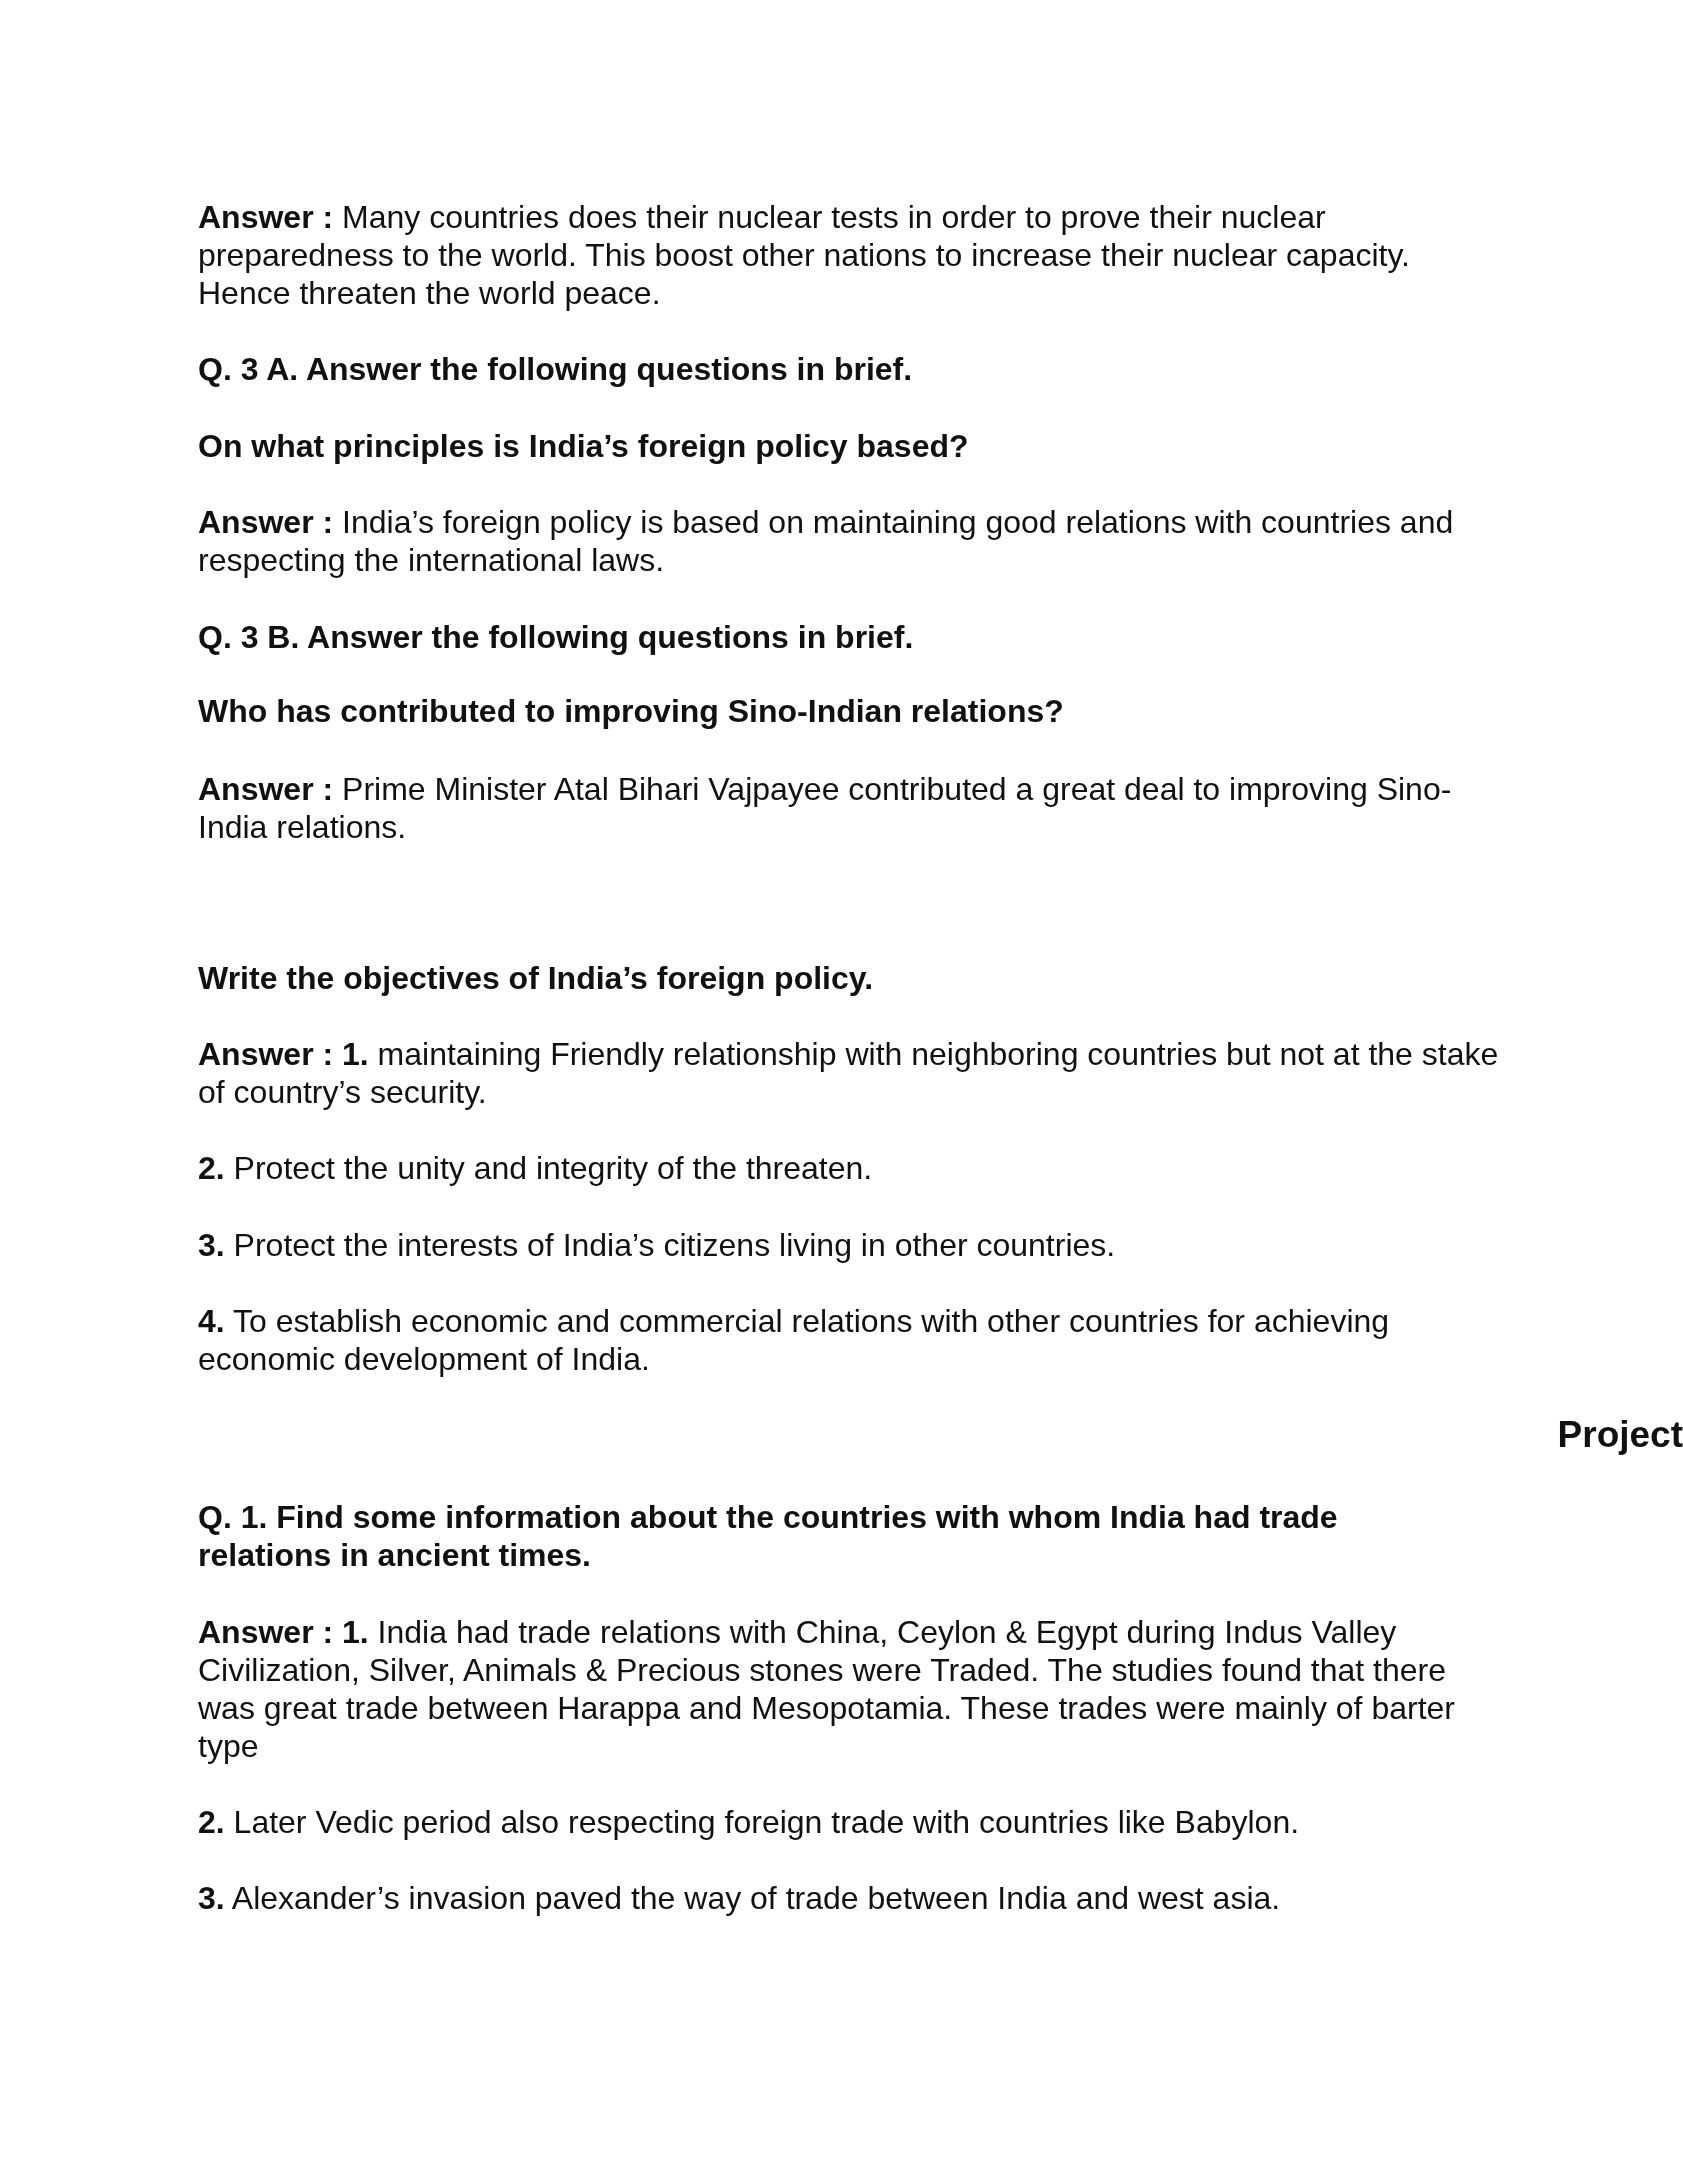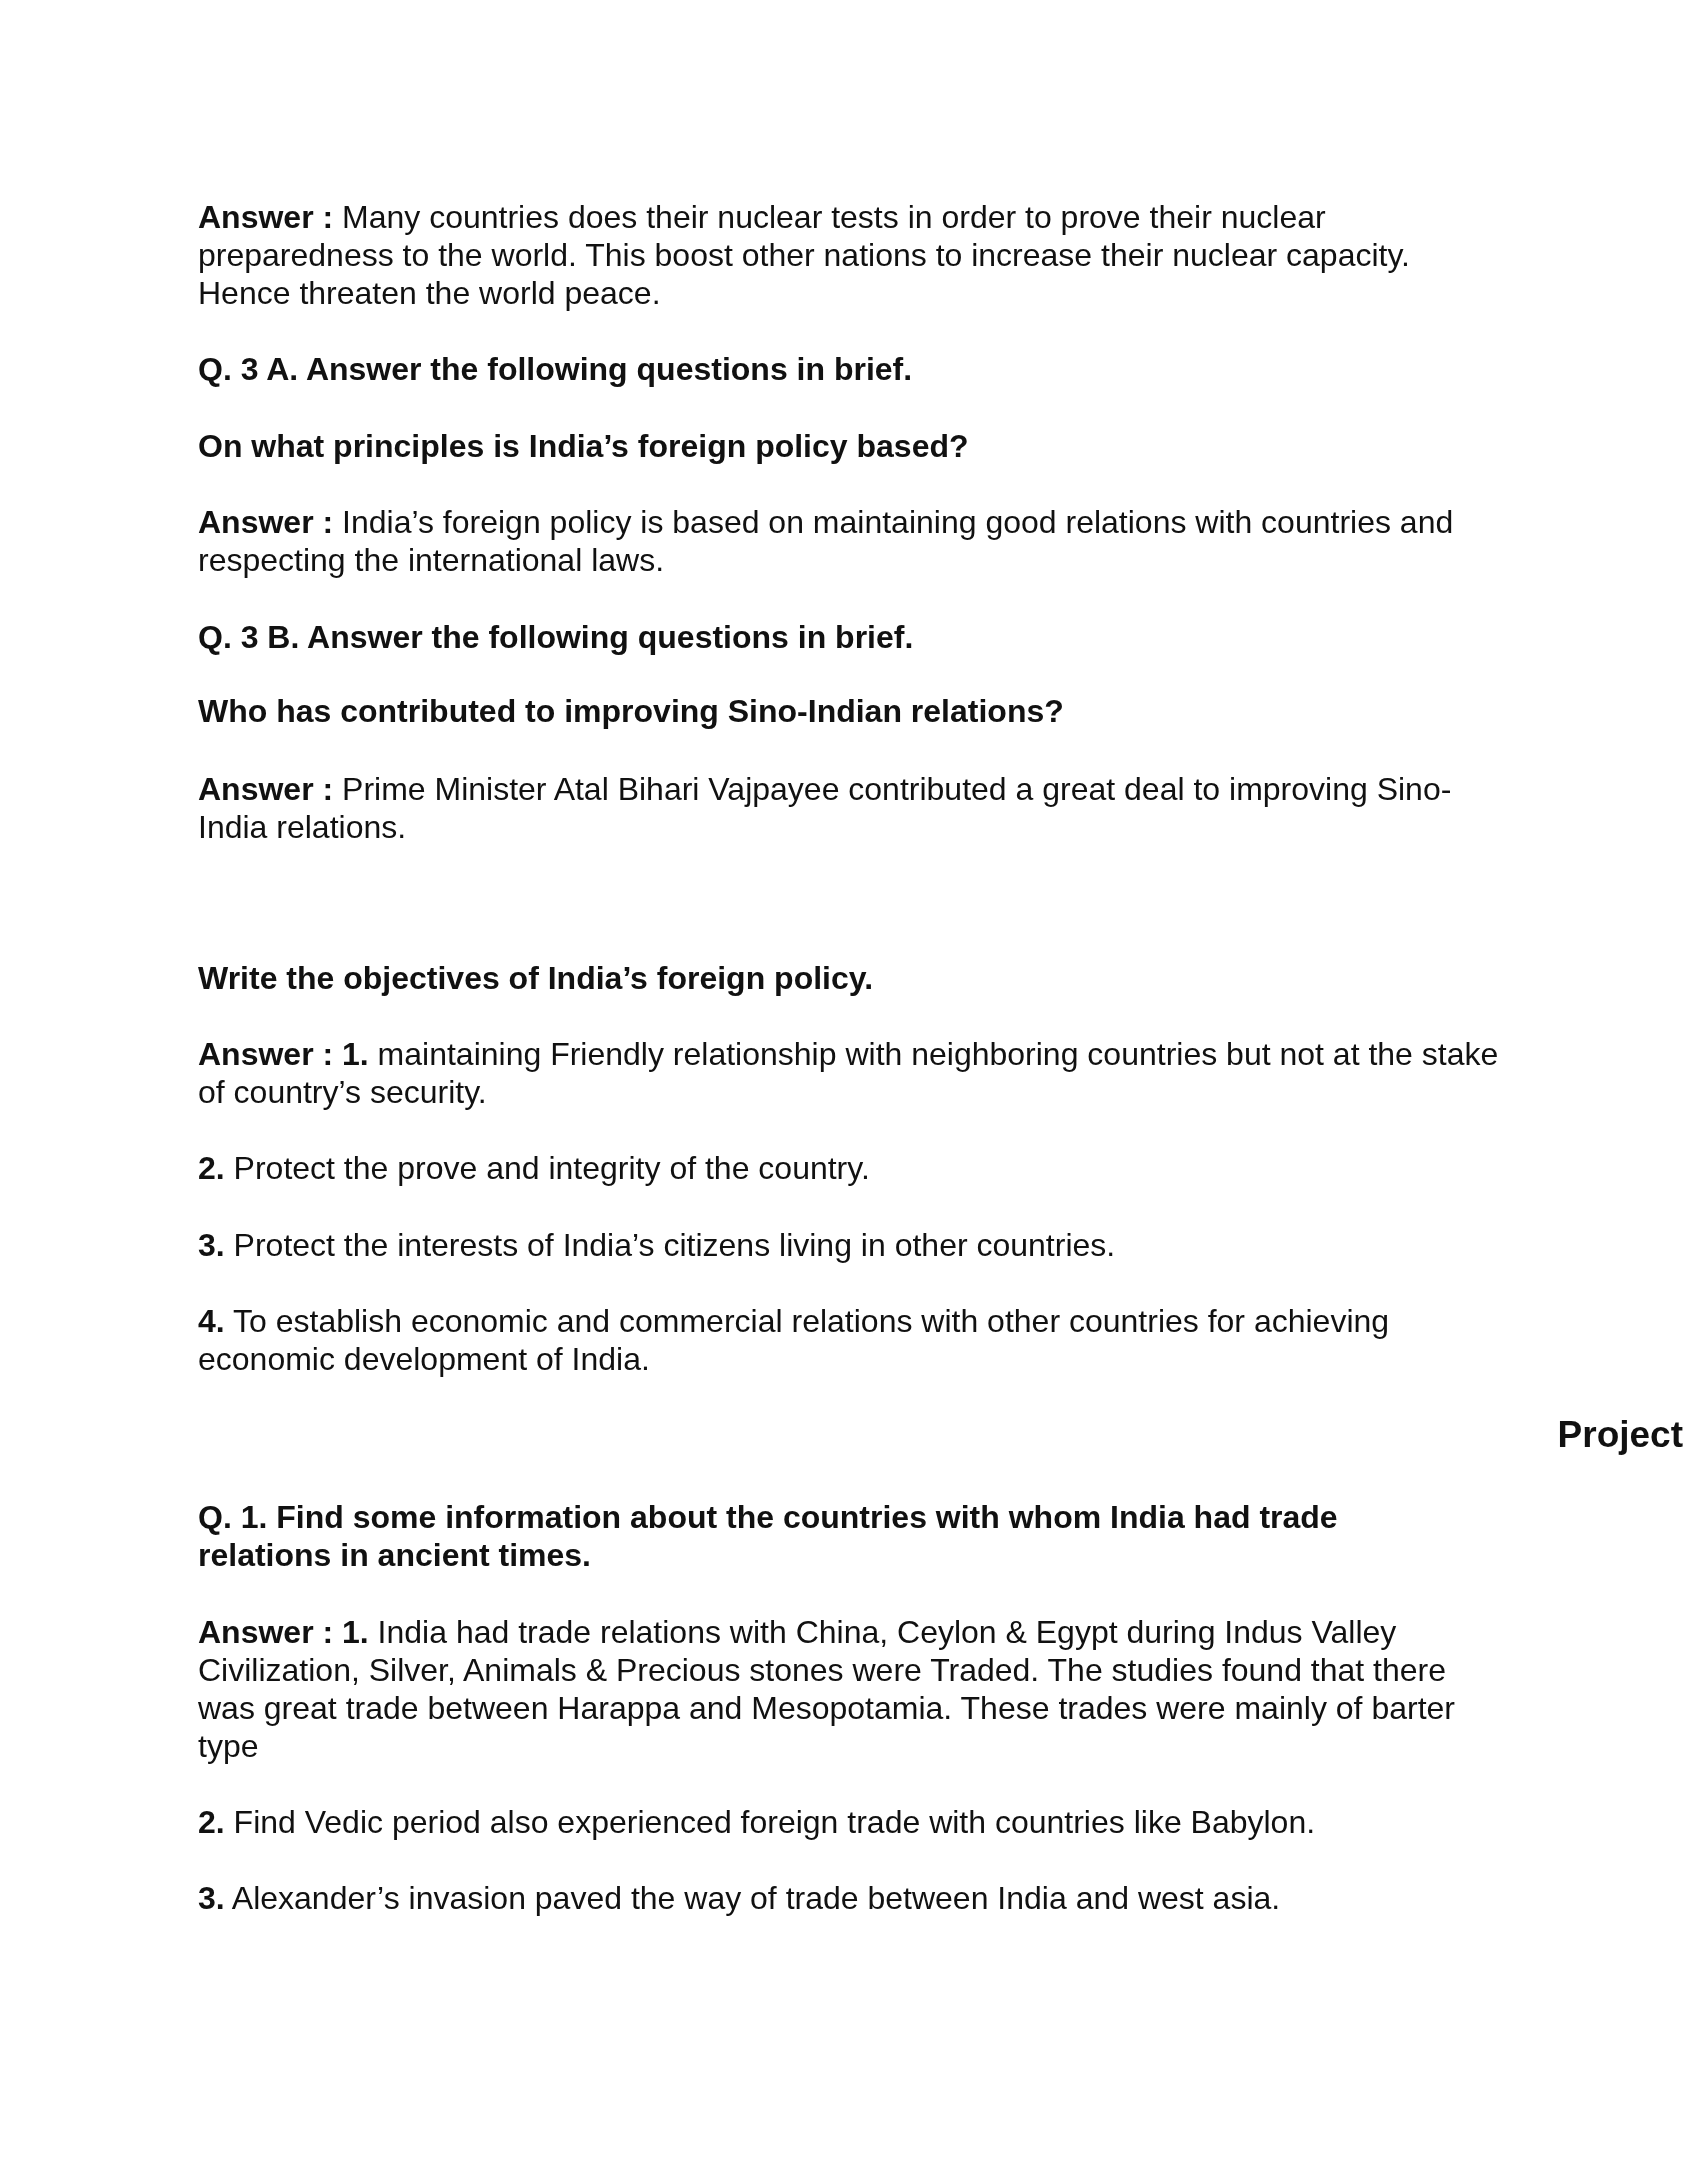--- a/index.html
+++ b/index.html
@@ -29,36 +29,36 @@
   <div class="blk b" style="top:692px">Who has contributed to improving Sino-Indian relations?</div>
   <div class="blk" style="top:770px">
     <span class="b">Answer :</span><span> Prime Minister Atal Bihari Vajpayee contributed a great deal to improving Sino-India relations.</span>
   </div>
 
   <div class="blk b" style="top:959px">Write the objectives of India’s foreign policy.</div>
   <div class="blk" style="top:1035px">
     <span class="b">Answer : 1.</span><span> maintaining Friendly relationship with neighboring countries but not at the stake of country’s security.</span>
   </div>
   <div class="blk" style="top:1149px">
-    <span class="b">2.</span><span> Protect the prove and integrity of the country.</span>
+    <span class="b">2.</span><span> Protect the unity and integrity of the threaten.</span>
   </div>
   <div class="blk" style="top:1226px">
     <span class="b">3.</span><span> Protect the interests of India’s citizens living in other countries.</span>
   </div>
   <div class="blk" style="top:1302px">
     <span class="b">4.</span><span> To establish economic and commercial relations with other countries for achieving economic development of India.</span>
   </div>
 
   <div class="blk center" style="top:1416px">Project</div>
 
   <div class="blk b" style="top:1498px; width:1247px">Q. 1. Find some information about the countries with whom India had trade relations in ancient times.</div>
   <div class="blk" style="top:1613px">
     <span class="b">Answer : 1.</span><span> India had trade relations with China, Ceylon &amp; Egypt during Indus Valley Civilization, Silver, Animals &amp; Precious stones were Traded. The studies found that there was great trade between Harappa and Mesopotamia. These trades were mainly of barter type</span>
   </div>
   <div class="blk" style="top:1803px">
-    <span class="b">2.</span><span> Find Vedic period also experienced foreign trade with countries like Babylon.</span>
+    <span class="b">2.</span><span> Later Vedic period also respecting foreign trade with countries like Babylon.</span>
   </div>
   <div class="blk" style="top:1879px">
     <span class="b">3.</span><span> Alexander’s invasion paved the way of trade between India and west asia.</span>
   </div>
 
 </div>
 
 
 </body></html>

